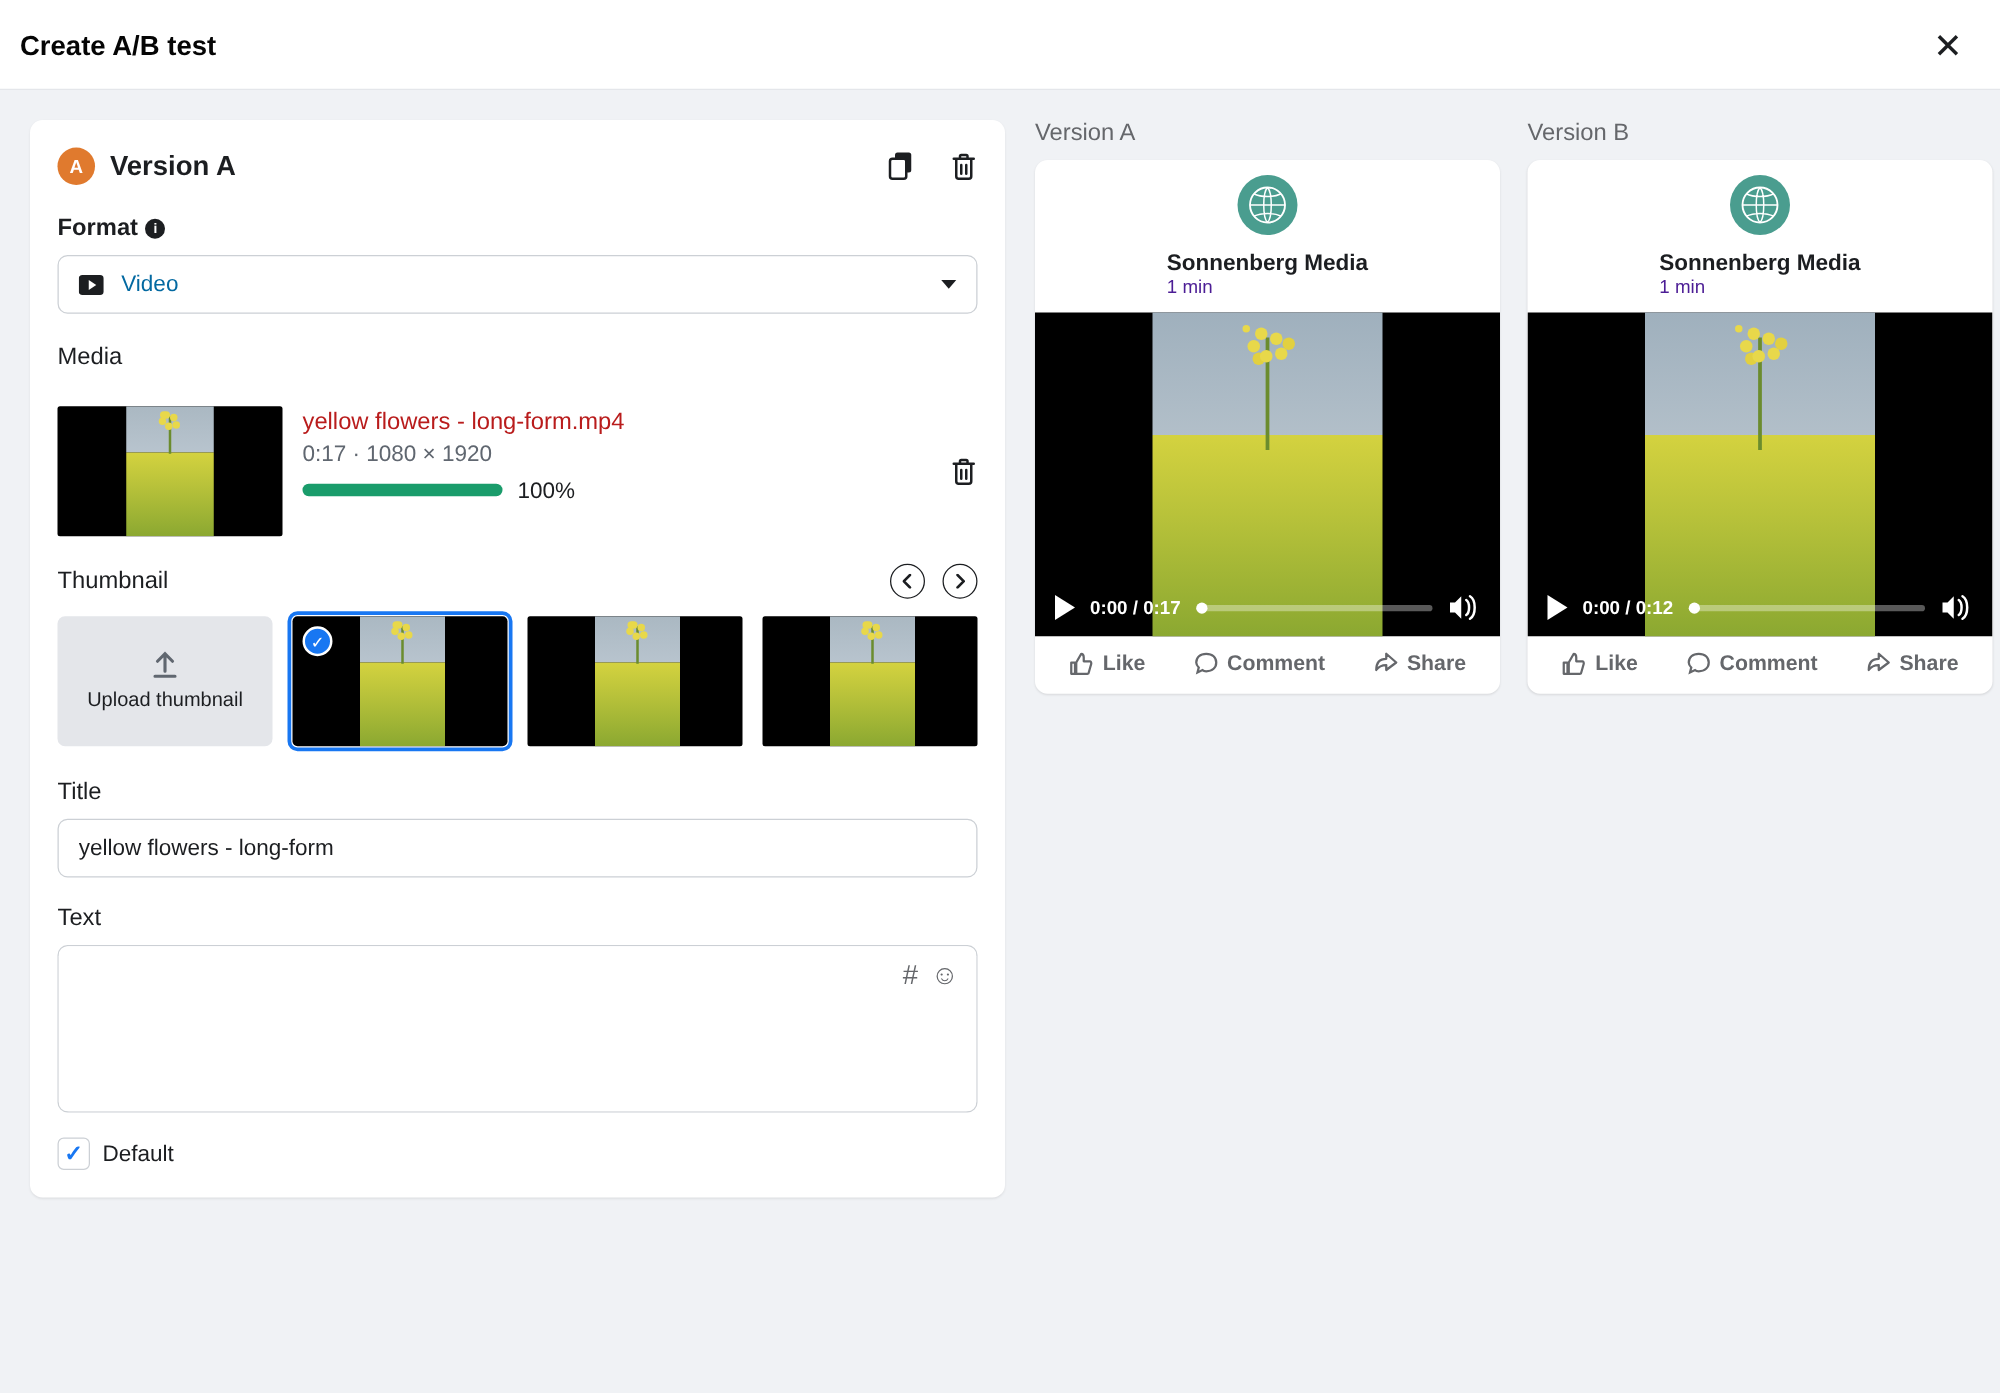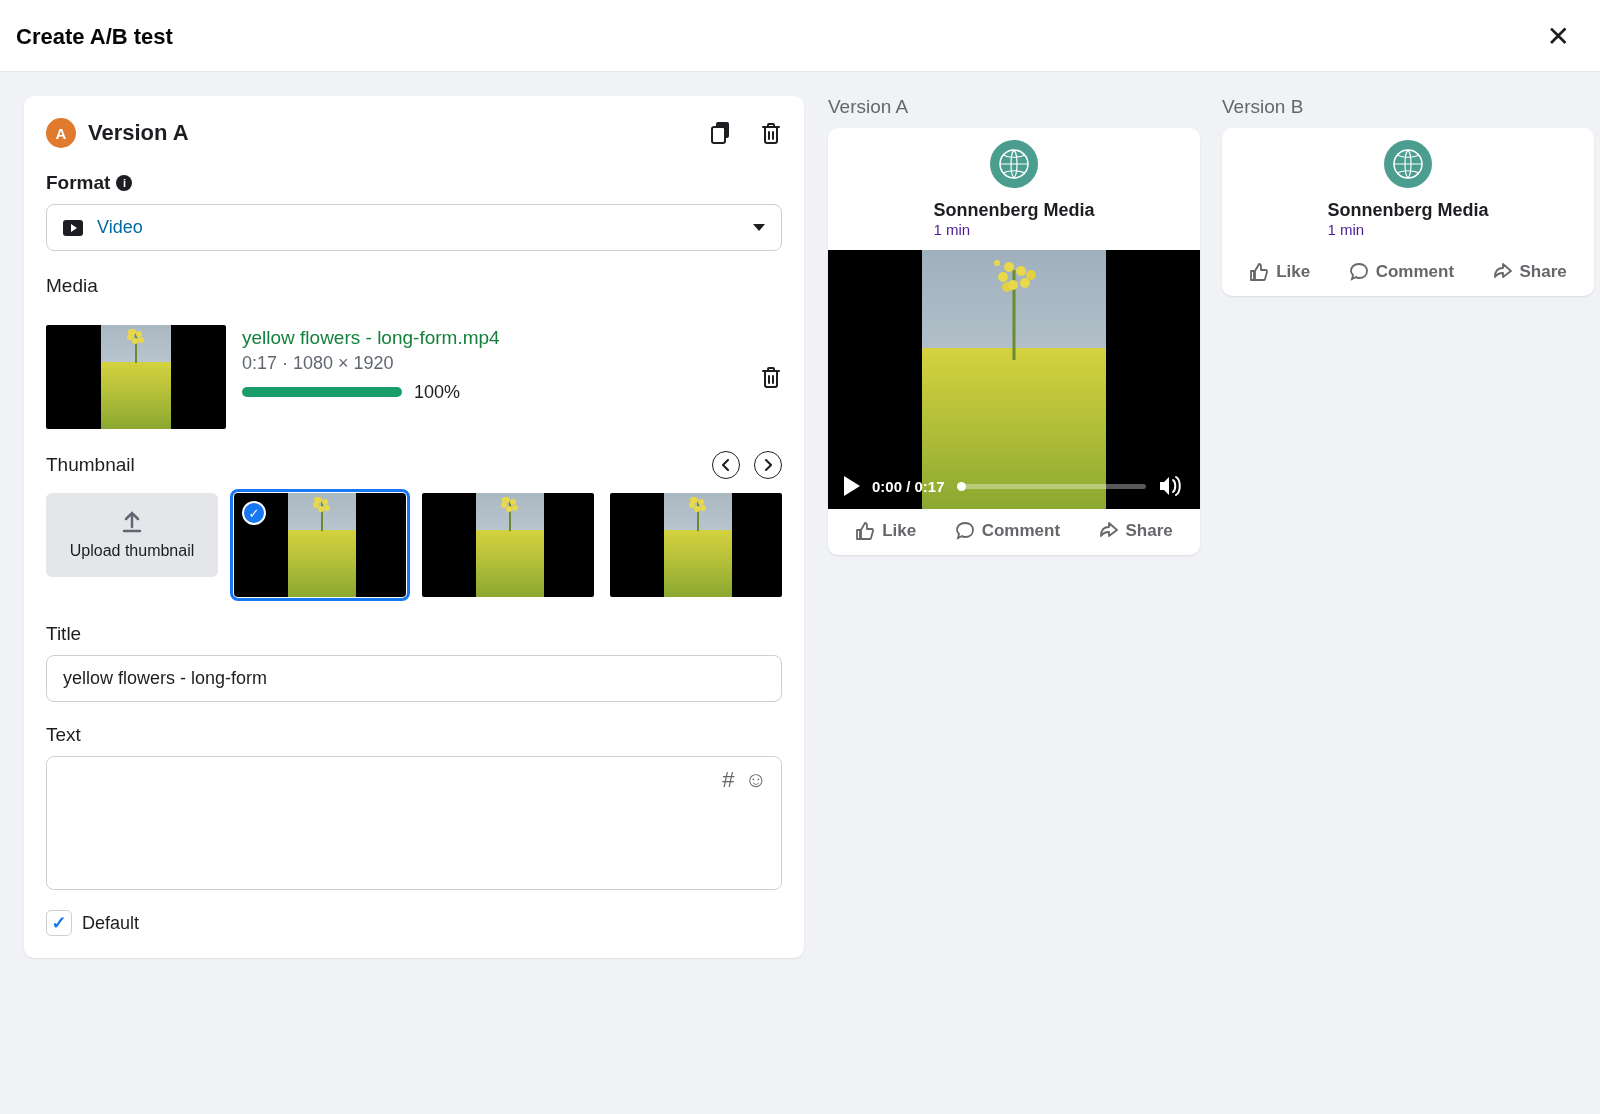--- a/index.html
+++ b/index.html
@@ -32,33 +32,33 @@
 .media-thumb { width: 180px; height: 104px; background: #000; position: relative; border-radius: 2px; overflow: hidden; flex-shrink: 0; }
 .flower-frame { position: absolute; left: 55px; top: 0; width: 70px; height: 100%; }
 .sky { position: absolute; top: 0; left: 0; right: 0; height: 36%; background: linear-gradient(#aab8c2, #b8c4ce); }
 .field { position: absolute; bottom: 0; left: 0; right: 0; height: 64%; background: linear-gradient(#d4d23f, #b8c23a 40%, #8ba831); }
 .stem { position: absolute; left: 50%; top: 8px; width: 2px; height: 30px; background: #6b8c2e; transform: translateX(-50%); }
 .bloom { position: absolute; left: 50%; top: 4px; width: 16px; height: 16px; transform: translateX(-50%); }
 .bloom::before, .bloom::after { content: ""; position: absolute; width: 6px; height: 6px; background: #e8d84a; border-radius: 50%; }
 .bloom::before { left: 2px; top: 0; box-shadow: 6px 2px 0 #e8d84a, -3px 5px 0 #e8d84a, 8px 8px 0 #e8d84a, 2px 9px 0 #e8d84a; }
 
 .media-info { flex: 1; }
-.media-name { font-size: 19px; color: #15803d; line-height: 1.35; }
+.media-name { font-size: 19px; color: #b91c1c; line-height: 1.35; }
 .media-meta { font-size: 18px; color: #606770; margin-top: 2px; }
 .progress-row { display: flex; align-items: center; gap: 12px; margin-top: 8px; }
 .progress-bar { width: 160px; height: 10px; background: #1a9c6b; border-radius: 5px; }
 .progress-pct { font-size: 18px; color: #1c1e21; }
 .media-del { margin-left: auto; align-self: center; }
 
 .thumb-header { display: flex; align-items: center; justify-content: space-between; margin-bottom: 14px; }
 .thumb-nav { display: flex; gap: 14px; }
 .nav-circle { width: 28px; height: 28px; border: 1.5px solid #1c1e21; border-radius: 50%; display: flex; align-items: center; justify-content: center; cursor: pointer; font-size: 14px; }
 
 .thumb-row { display: flex; gap: 16px; margin-bottom: 26px; }
-.upload-thumb { width: 176px; height: 84px; background: #e4e6ea; border-radius: 6px; display: flex; flex-direction: column; align-items: center; justify-content: center; gap: 8px; cursor: pointer; }
+.upload-thumb { width: 176px; height: 104px; background: #e4e6ea; border-radius: 6px; display: flex; flex-direction: column; align-items: center; justify-content: center; gap: 8px; cursor: pointer; }
 .upload-icon { font-size: 22px; color: #606770; }
 .upload-text { font-size: 16px; color: #1c1e21; }
 .thumb-item { width: 176px; height: 104px; background: #000; position: relative; border-radius: 2px; cursor: pointer; overflow: hidden; }
 .thumb-item.selected { outline: 3px solid #1877f2; outline-offset: 1px; border-radius: 4px; }
 .check-badge { position: absolute; left: 8px; top: 8px; width: 24px; height: 24px; background: #1877f2; border: 2px solid #fff; border-radius: 50%; display: flex; align-items: center; justify-content: center; color: #fff; font-size: 13px; }
 .thumb-item .flower-frame { left: 54px; width: 68px; }
 
 .field-label { font-size: 19px; font-weight: 400; color: #1c1e21; margin-bottom: 10px; }
 .text-input { width: 100%; border: 1px solid #ccd0d5; border-radius: 8px; padding: 12px 16px; font-size: 18px; color: #1c1e21; margin-bottom: 22px; font-family: inherit; }
 .textarea-wrap { position: relative; width: 100%; border: 1px solid #ccd0d5; border-radius: 8px; height: 134px; margin-bottom: 20px; }
@@ -303,20 +303,37 @@
             <svg width="32" height="32" viewBox="0 0 32 32">
                 <circle cx="16" cy="16" r="14" fill="none" stroke="#fff" stroke-width="1.5"></circle>
                 <path d="M2 16h28M16 2c4 4 4 24 0 28M16 2c-4 4-4 24 0 28M5 7c6 3 16 3 22 0M5 25c6-3 16-3 22 0" stroke="#fff" stroke-width="1.2" fill="none"></path>
               </svg>
           </div>
           <div>
             <div class="author-name">Sonnenberg Media</div>
             <div class="author-time">1 min</div>
           </div>
         </div>
+        <div class="video-box">
+          <div class="flower-frame">
+              <div class="sky"></div>
+              <div class="field"></div>
+              <div class="stem"></div>
+              <div class="bloom"></div>
+            </div>
+          <div class="video-controls">
+            <div class="play-triangle"></div>
+            <div class="time-text">0:00 / 0:12</div>
+            <div class="seek-bar"></div>
+            <svg class="vol-icon" width="26" height="22" viewBox="0 0 26 22">
+                <path d="M2 7h4l5-5v18l-5-5H2z" fill="#fff"></path>
+                <path d="M15 5c3 2 3 10 0 12M18 2c5 3 5 15 0 18" stroke="#fff" stroke-width="2" fill="none" stroke-linecap="round"></path>
+              </svg>
+          </div>
+        </div>
         <div class="card-actions">
           <div class="card-action">
             <svg width="20" height="20" viewBox="0 0 20 20">
                 <path d="M2 9h3v9H2zM6 9l4-7c1 0 2 1 2 3v3h5c1 0 1 1 1 2l-2 7c0 1-1 1-1 1H6z" stroke="#65676b" stroke-width="1.8" fill="none" stroke-linejoin="round"></path>
               </svg>
             <span>Like</span>
           </div>
           <div class="card-action">
             <svg width="20" height="20" viewBox="0 0 20 20">
                 <path d="M10 2c5 0 8 3 8 7s-3 7-8 7c-1 0-2 0-3-1l-4 2 1-4c-1-1-2-2-2-4 0-4 3-7 8-7z" stroke="#65676b" stroke-width="1.8" fill="none"></path>

